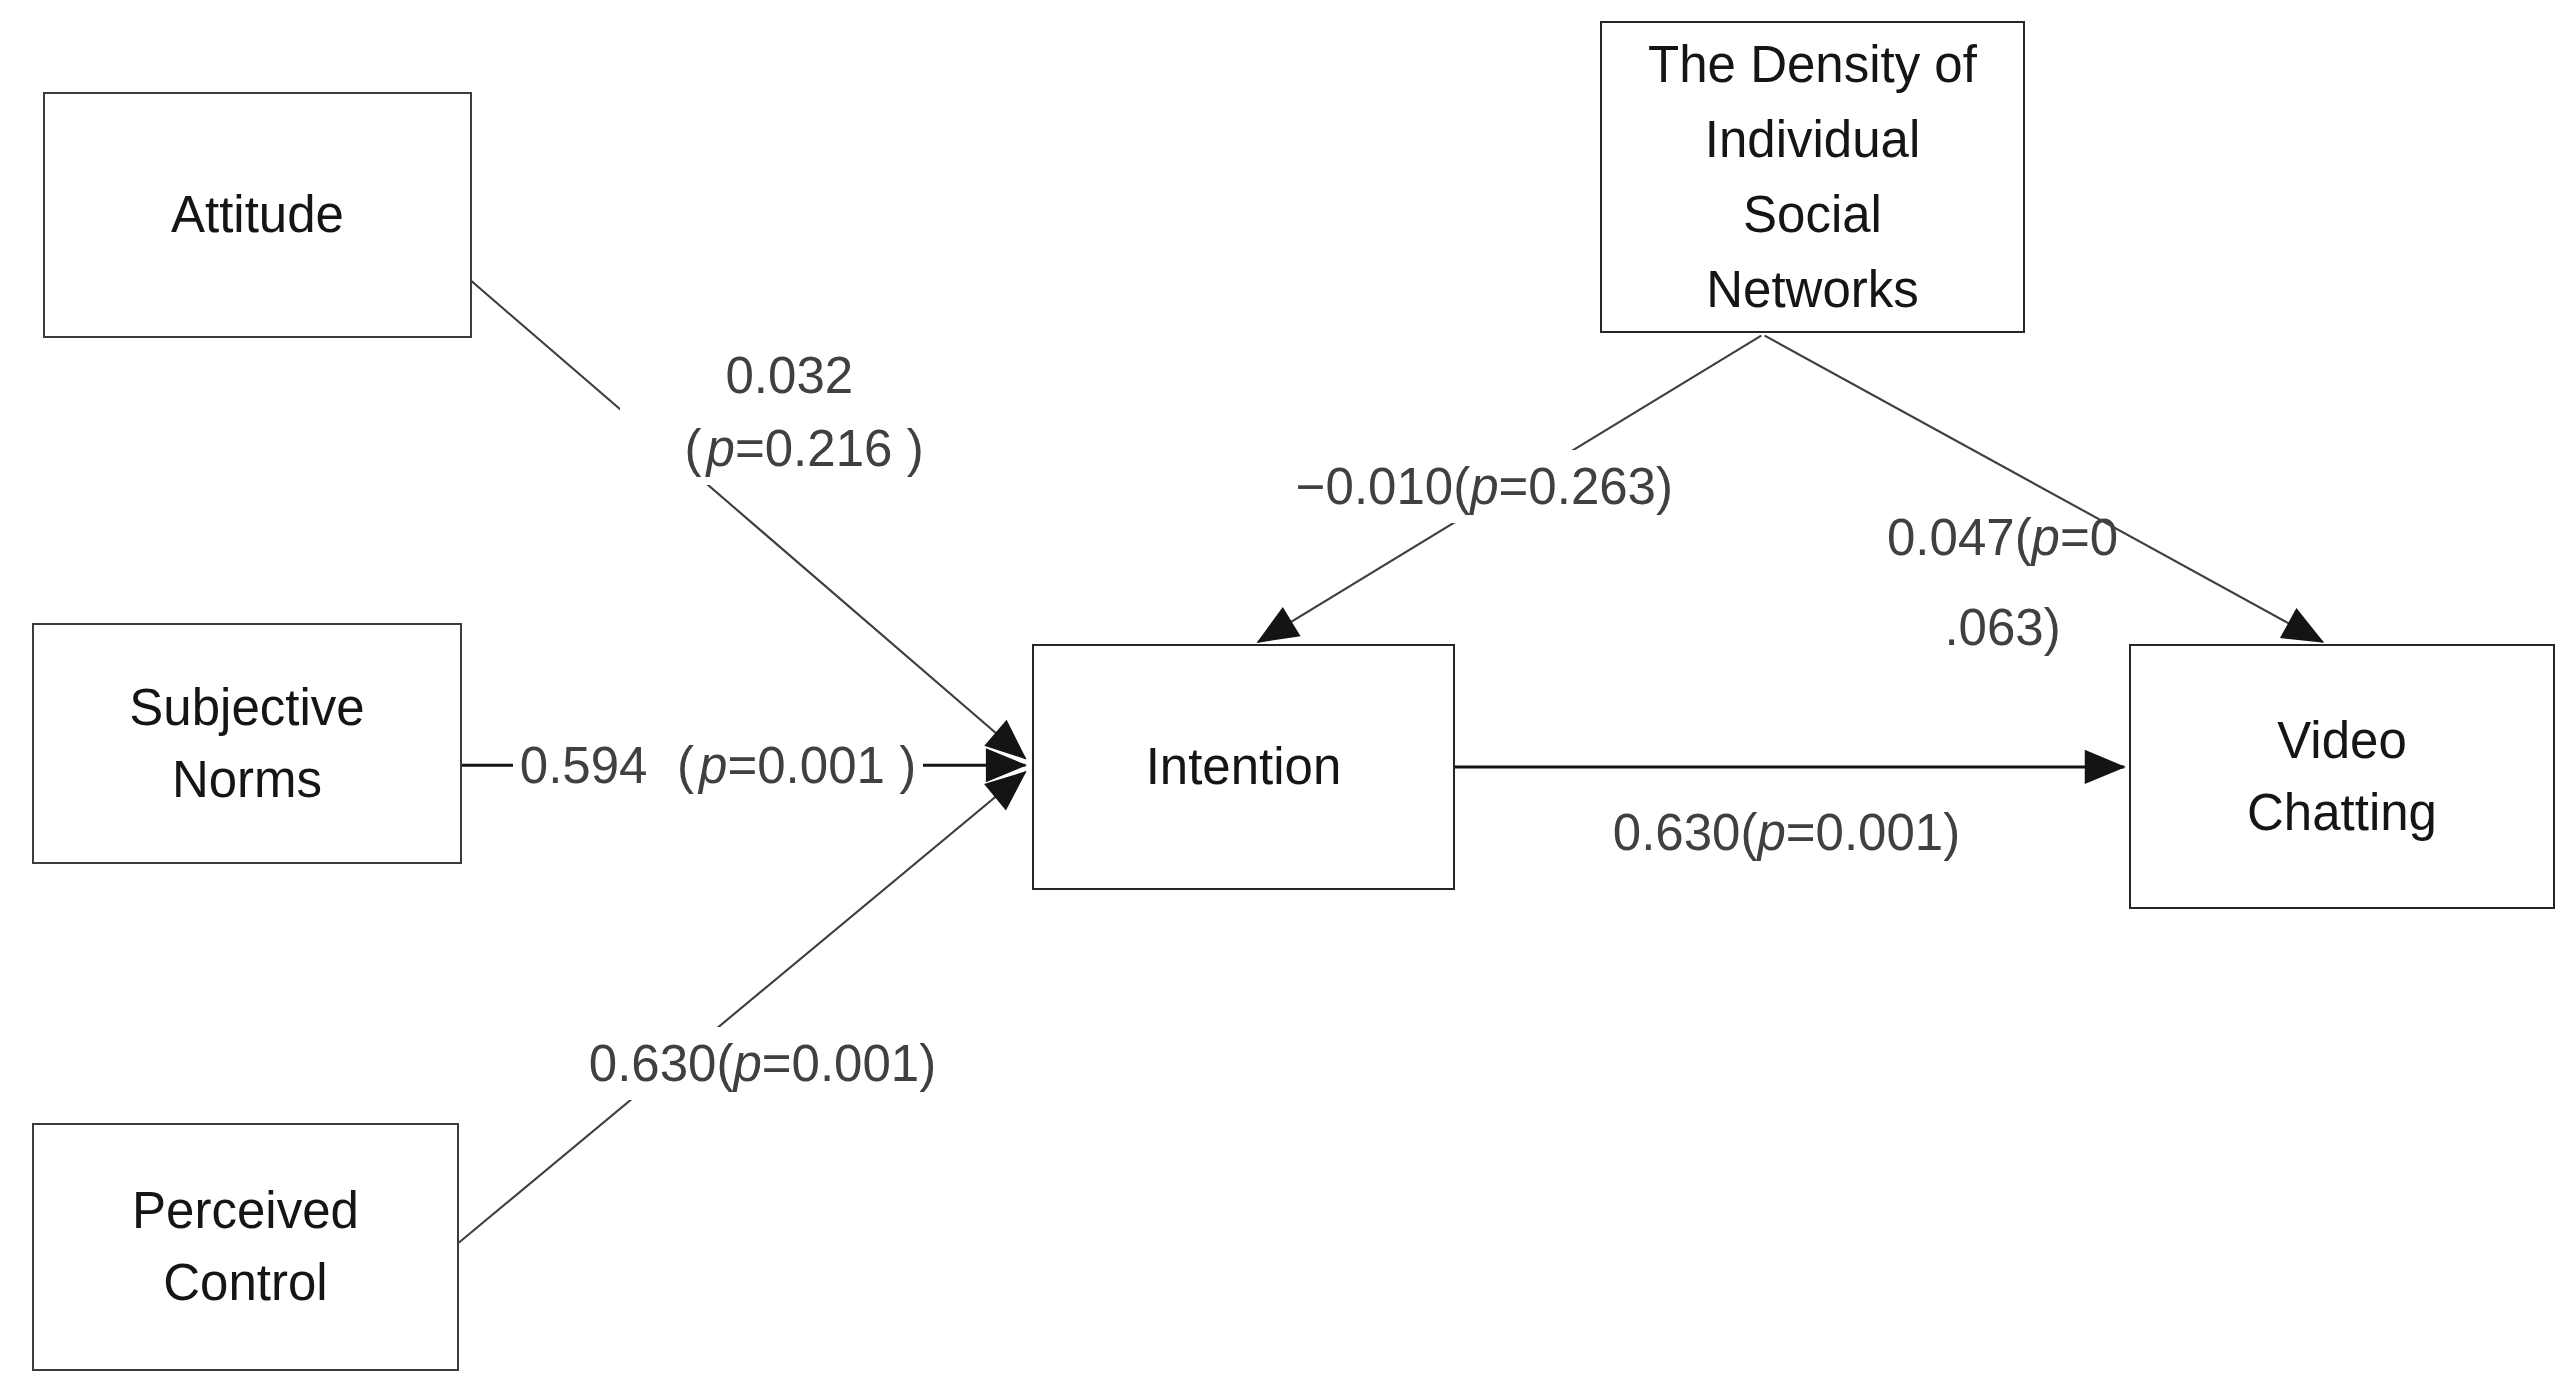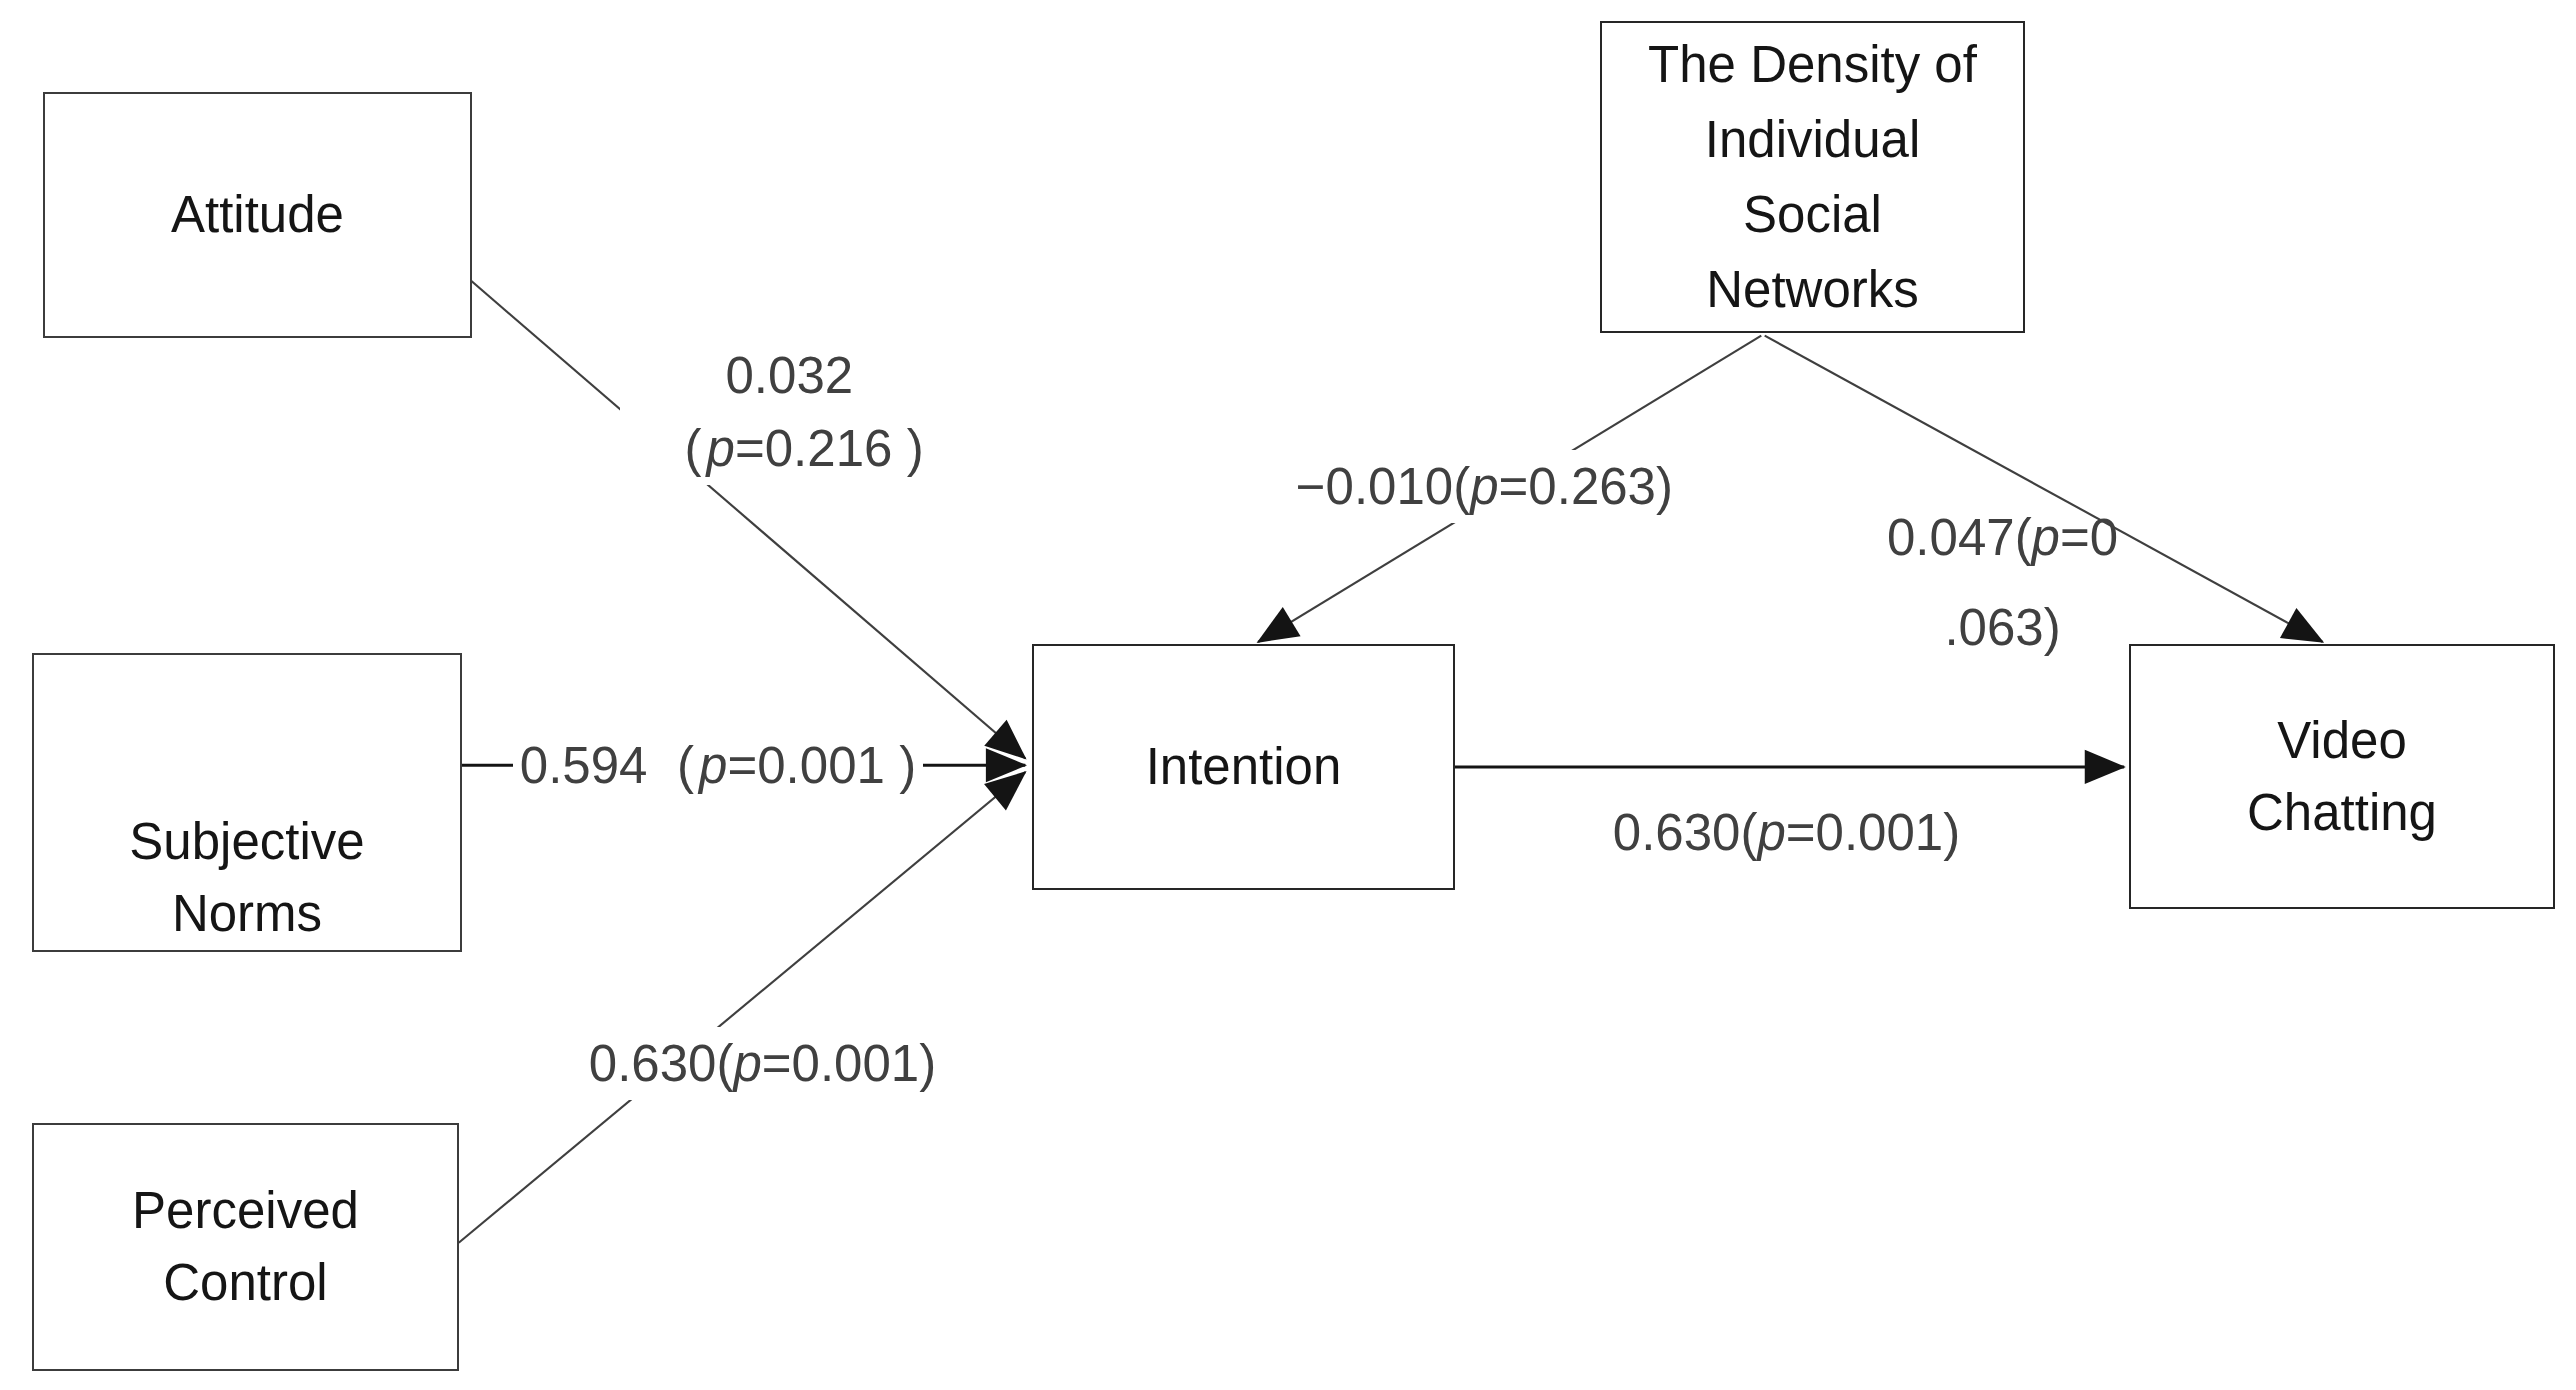--- a/index.html
+++ b/index.html
@@ -9,21 +9,21 @@
   }
   svg.wires{position:absolute;left:0;top:0;}
   .wire-d{stroke:#3f3f3f;stroke-width:2.5;}
   .wire-m{stroke:#141414;stroke-width:3.5;}
   .node{
     position:absolute;box-sizing:border-box;background:#ffffff;
     border:2.6px solid #3c3c3c;display:flex;align-items:center;justify-content:center;
     text-align:center;font-size:51px;line-height:72px;
   }
   #n-attitude{left:43px;top:92px;width:429px;height:246px;}
-  #n-subj{left:32px;top:653px;width:430px;height:299px;align-items:flex-end;}
+  #n-subj{left:32px;top:623px;width:430px;height:241px;}
   #n-perc{left:32px;top:1123px;width:427px;height:248px;}
   #n-dens{left:1553px;top:21.4px;width:425px;height:312px;line-height:75px;border-color:#262626;margin-left:47px;}
   #n-int{left:1032px;top:644px;width:423px;height:246px;border-color:#262626;}
   #n-vid{left:2129px;top:644px;width:426px;height:265px;border-color:#262626;}
   .edge-label{
     position:absolute;font-size:51px;line-height:73px;background:#ffffff;
     white-space:nowrap;text-align:center;padding:0 6.8px;color:#404040;
   }
   .edge-label.noBg{background:transparent;padding:0;}
   .pit{font-style:italic;}

